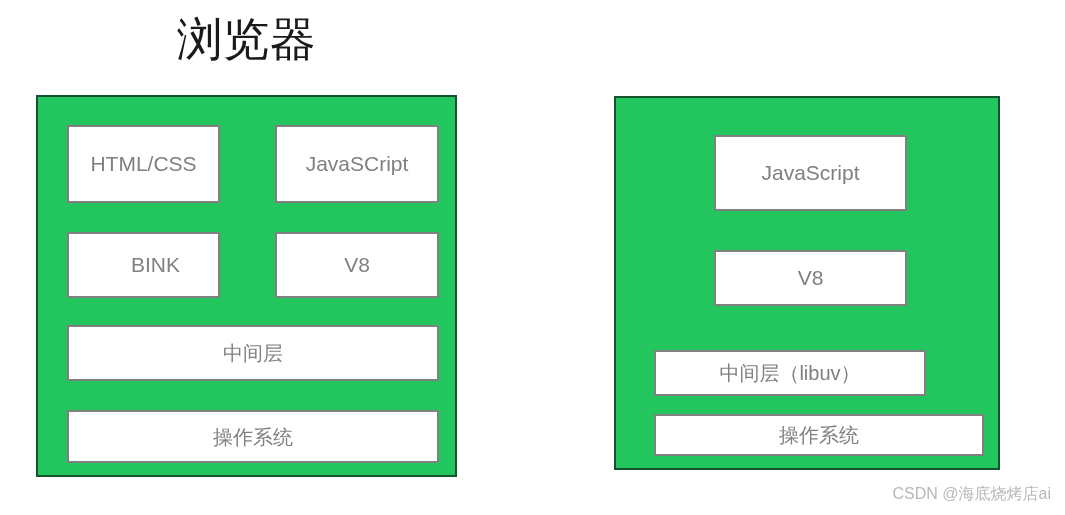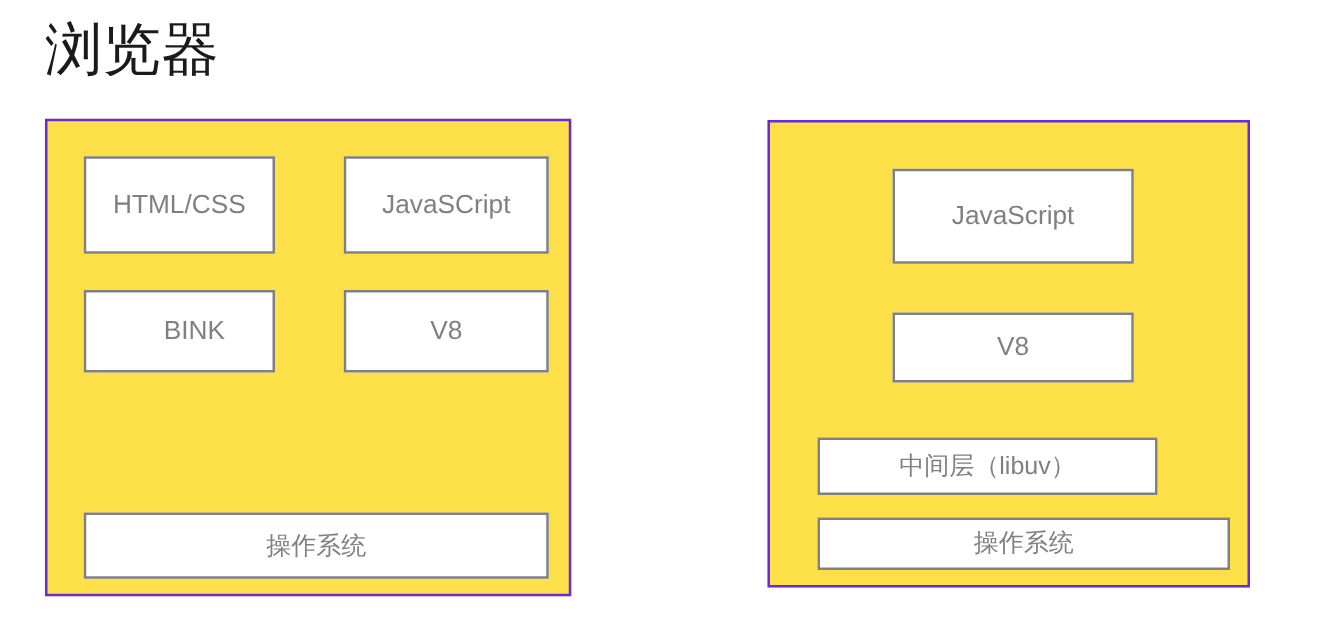--- a/index.html
+++ b/index.html
@@ -20,38 +20,39 @@
   }
 
   
   .diagram-title {
     position: absolute;
     color: #1a1a1a;
     font-size: 46px;
     line-height: 1;
     font-weight: 400;
     white-space: nowrap;
+    text-align: center;
     letter-spacing: 0.5px;
   }
   #title-browser {
     left: 36px;
     top: 16px;
     width: 421px;
   }
   #title-node {
     left: 614px;
     top: 14px;
     width: 386px;
   }
 
   
   .outer-box {
     position: absolute;
-    border: 2px solid #6d28d9;
-    background: #fde047;
+    border: 2px solid #14532d;
+    background: #22c55e;
     box-sizing: border-box;
   }
   #browser-container {
     left: 36px;
     top: 95px;
     width: 421px;
     height: 382px;
   }
   #node-container {
     left: 614px;
@@ -114,30 +115,32 @@
   <div id="browser-container" class="outer-box">
 
     <div id="cell-html-css" class="cell">HTML/CSS</div>
 
     <div id="cell-javascript" class="cell">JavaSCript</div>
 
     <div id="cell-bink" class="cell">BINK</div>
 
     <div id="cell-v8-browser" class="cell">V8</div>
 
+    <div id="cell-middle-browser" class="cell cjk">中间层</div>
 
     <div id="cell-os-browser" class="cell cjk">操作系统</div>
   </div>
 
 
   <div id="node-container" class="outer-box">
 
     <div id="cell-javascript-node" class="cell">JavaScript</div>
 
     <div id="cell-v8-node" class="cell">V8</div>
 
     <div id="cell-middle-node" class="cell cjk">中间层（libuv）</div>
 
     <div id="cell-os-node" class="cell cjk">操作系统</div>
   </div>
 
+  <div id="watermark">CSDN @海底烧烤店ai</div>
 
 </div>
 
 </body></html>

